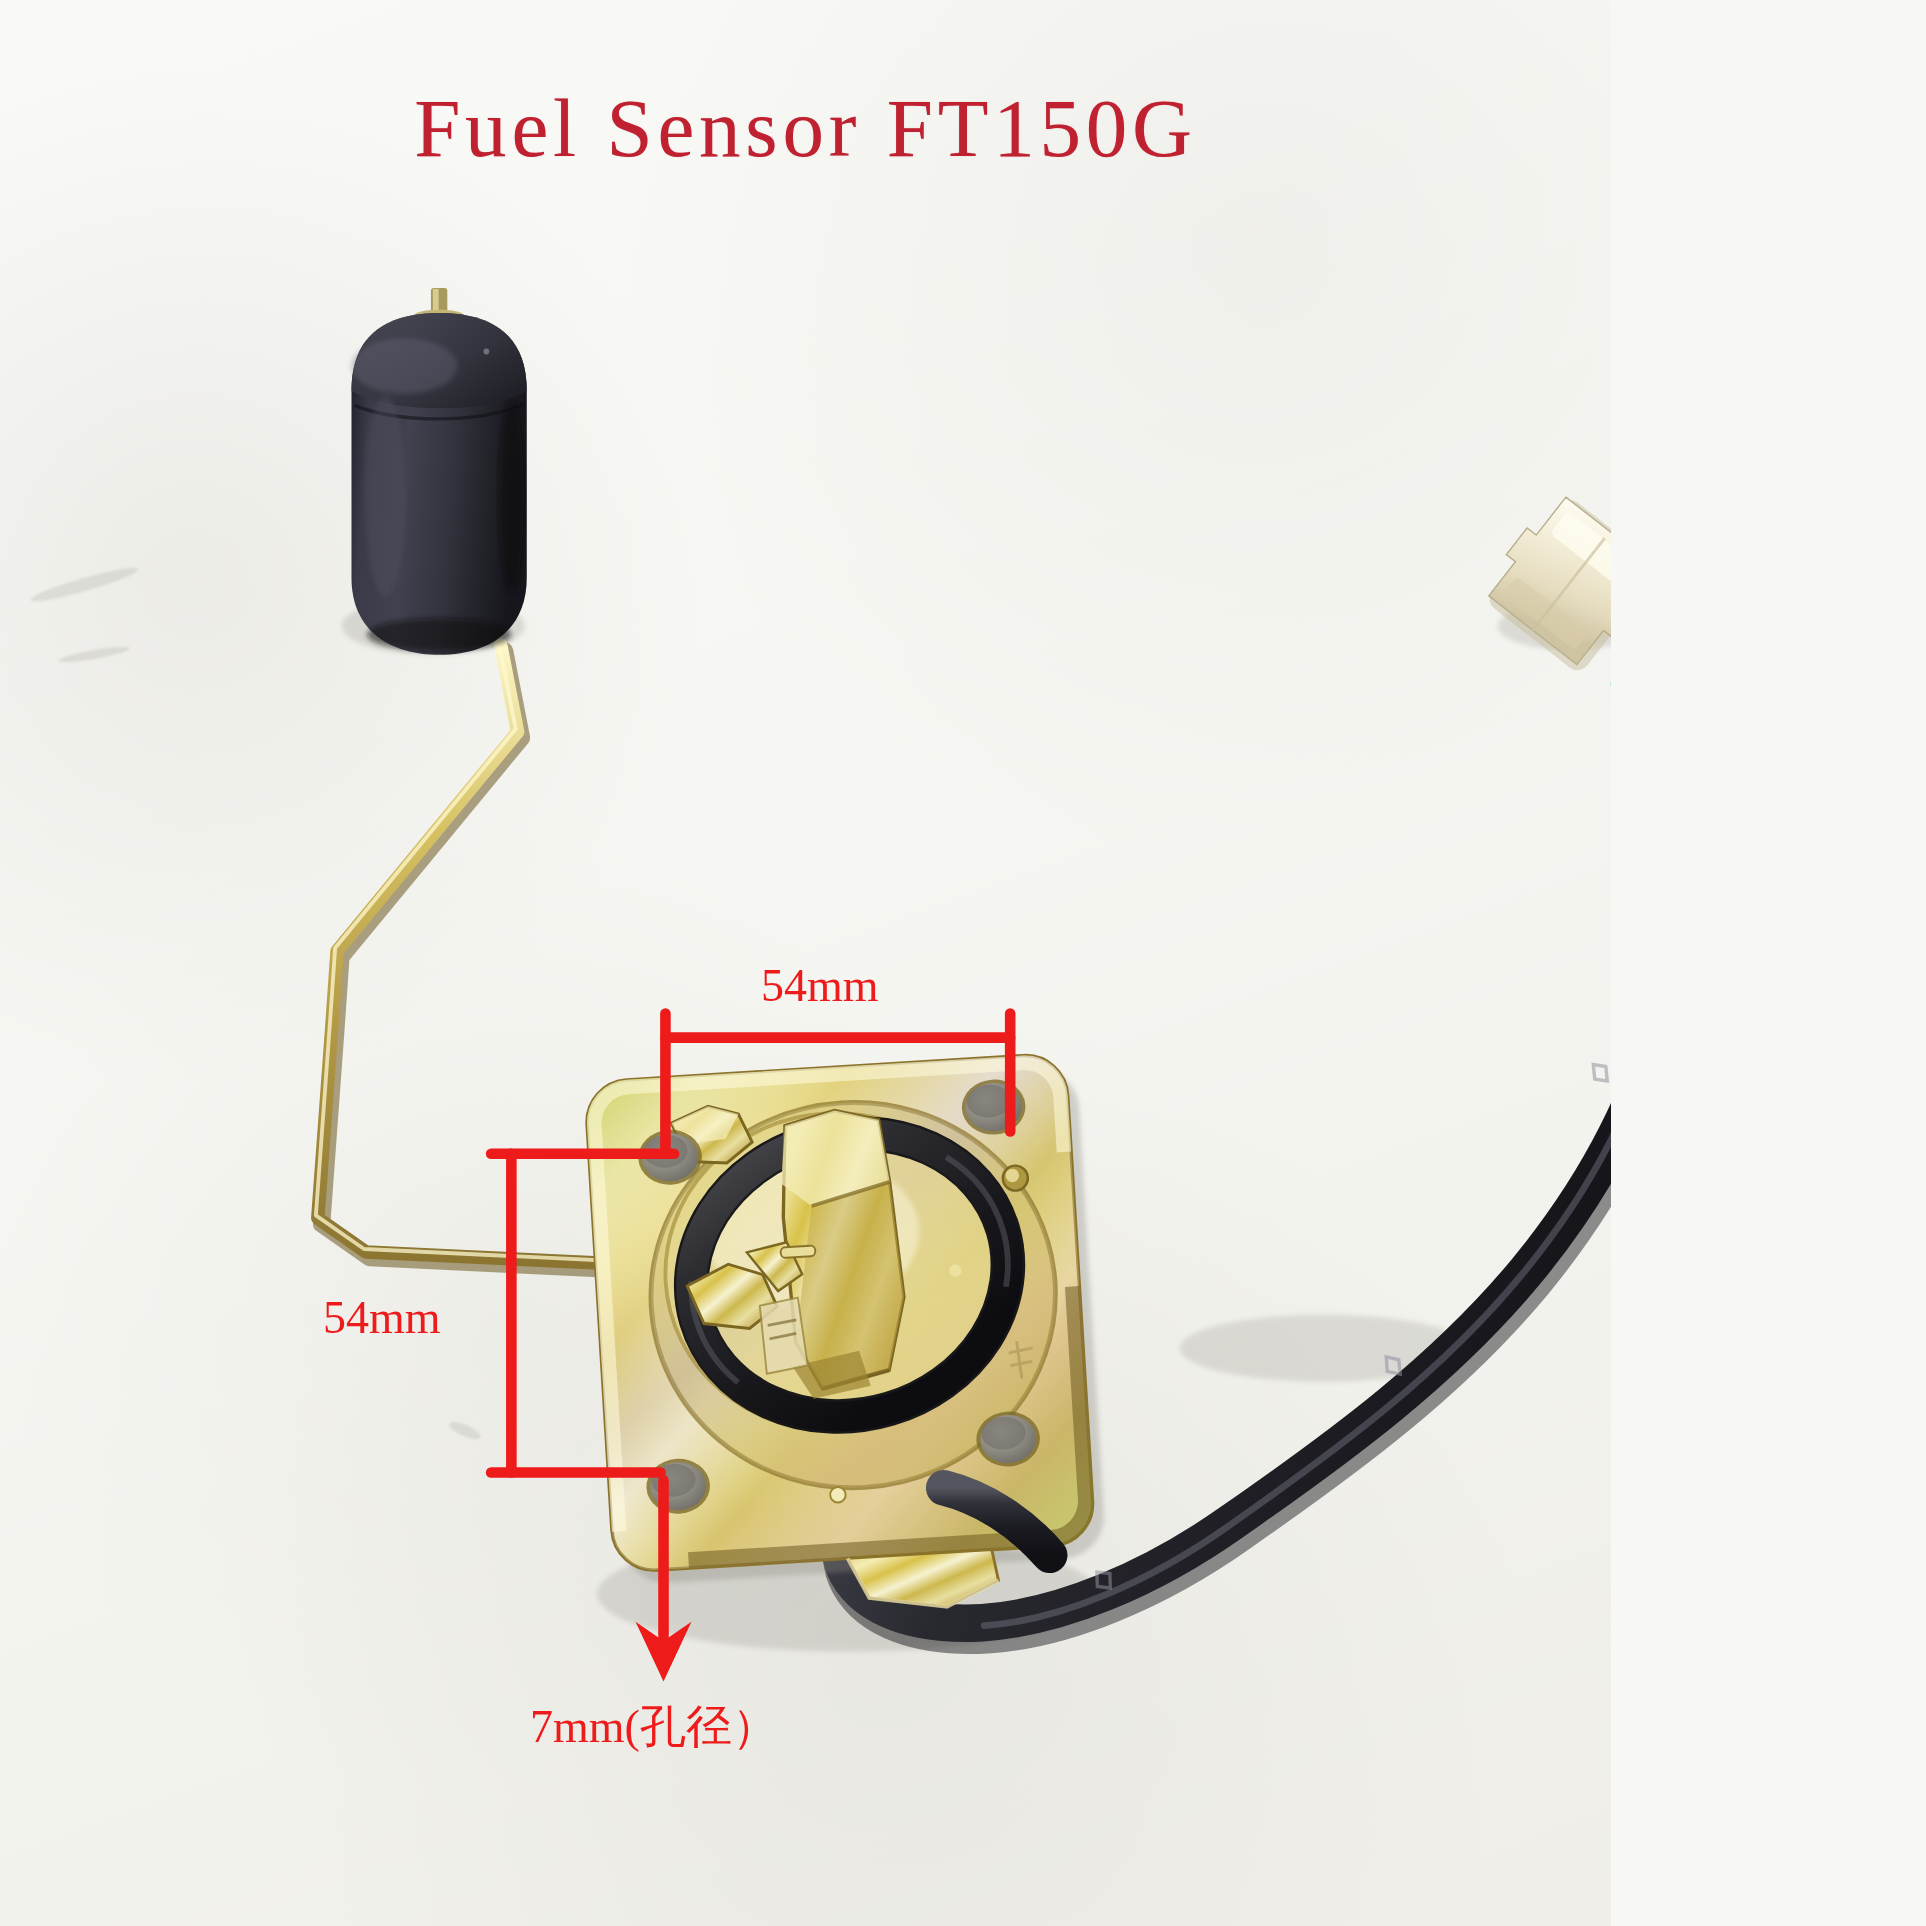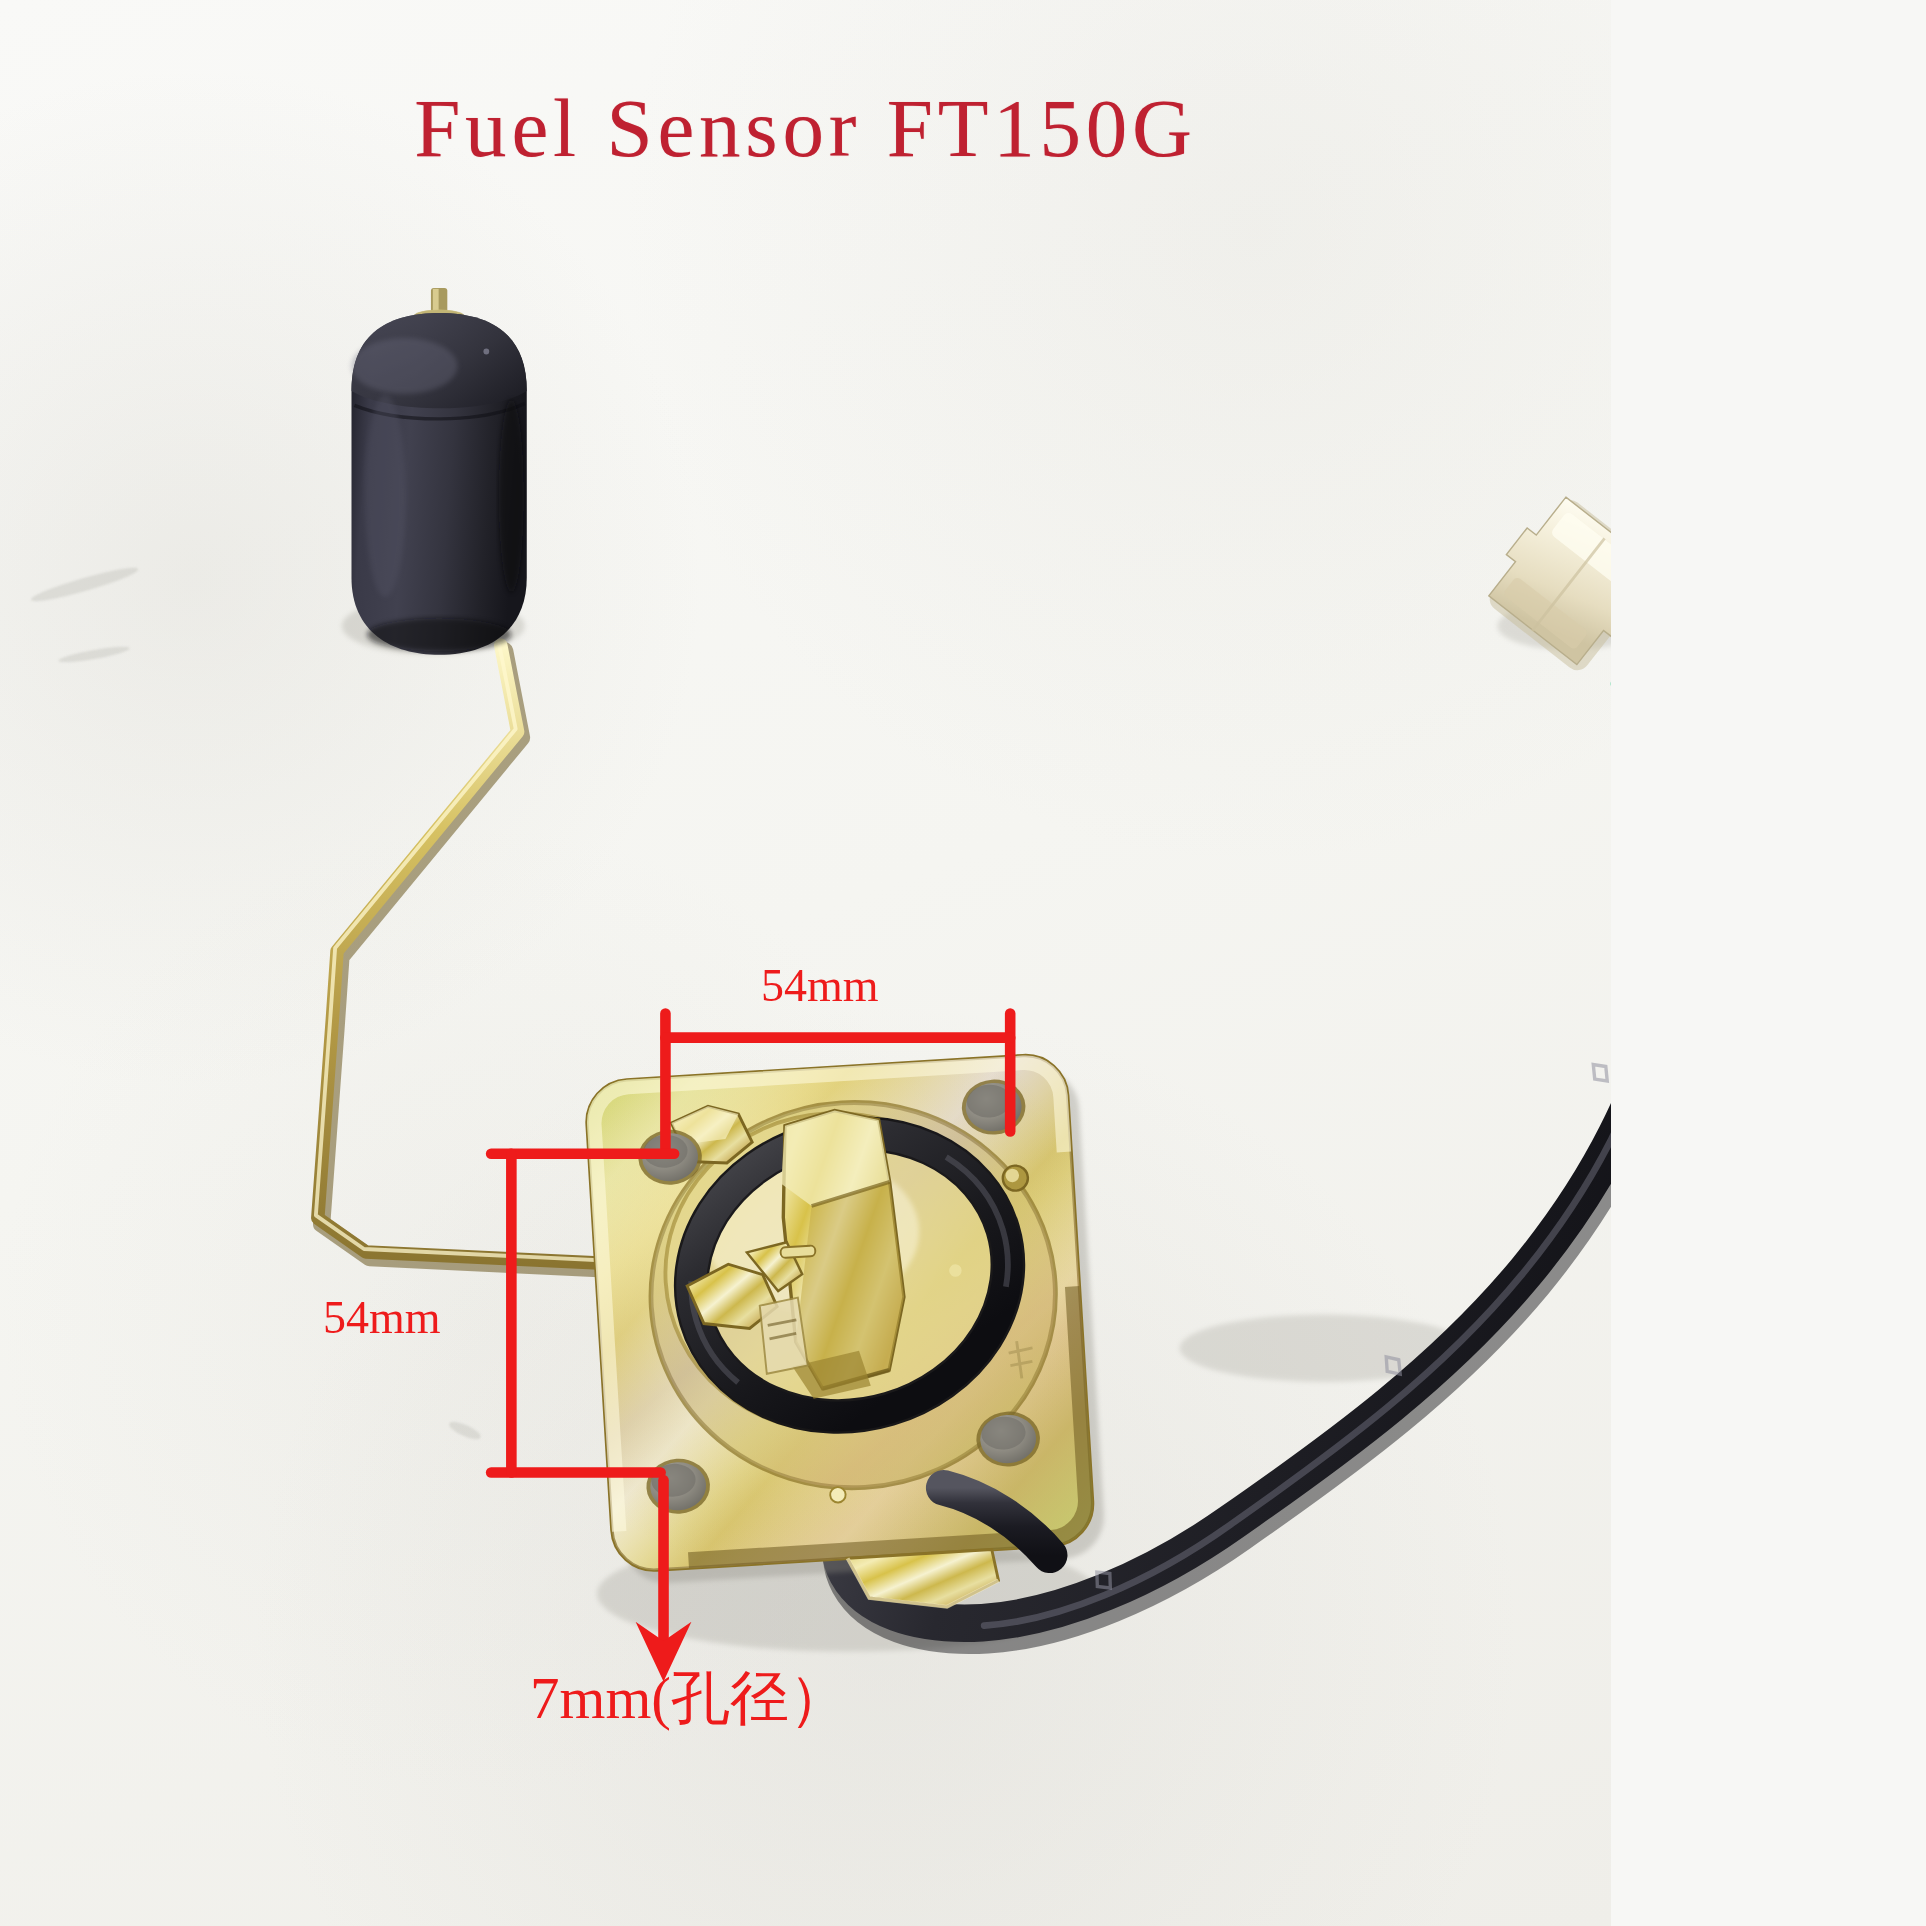--- a/index.html
+++ b/index.html
@@ -45,21 +45,21 @@
   .dimlabel{
     position:absolute;
     color:#ee1b1b;
     font-family:Liberation Serif, serif;
     font-weight:400;
     white-space:pre;
     line-height:1;
   }
   #lbl-top   {left:761px; top:963px; font-size:46px;}
   #lbl-left  {left:323px;  top:1295px; font-size:46px;}
-  #lbl-hole  {left:530px; top:1669px; font-size:59px;}
+  #lbl-hole  {left:530px; top:1704px; font-size:46px;}
 </style>
 </head>
 <body>
 
 <div id="stage">
 
   <div class="bg-tex"></div>
   <div class="scuff" style="left:29px;top:578px;width:111px;height:12.5px;transform:rotate(-16deg);"></div>
   <div class="scuff" style="left:58px;top:650px;width:72px;height:8.7px;transform:rotate(-10deg);"></div>
   <div class="scuff" style="left:448px;top:1425px;width:34px;height:10.6px;transform:rotate(24deg);"></div>

